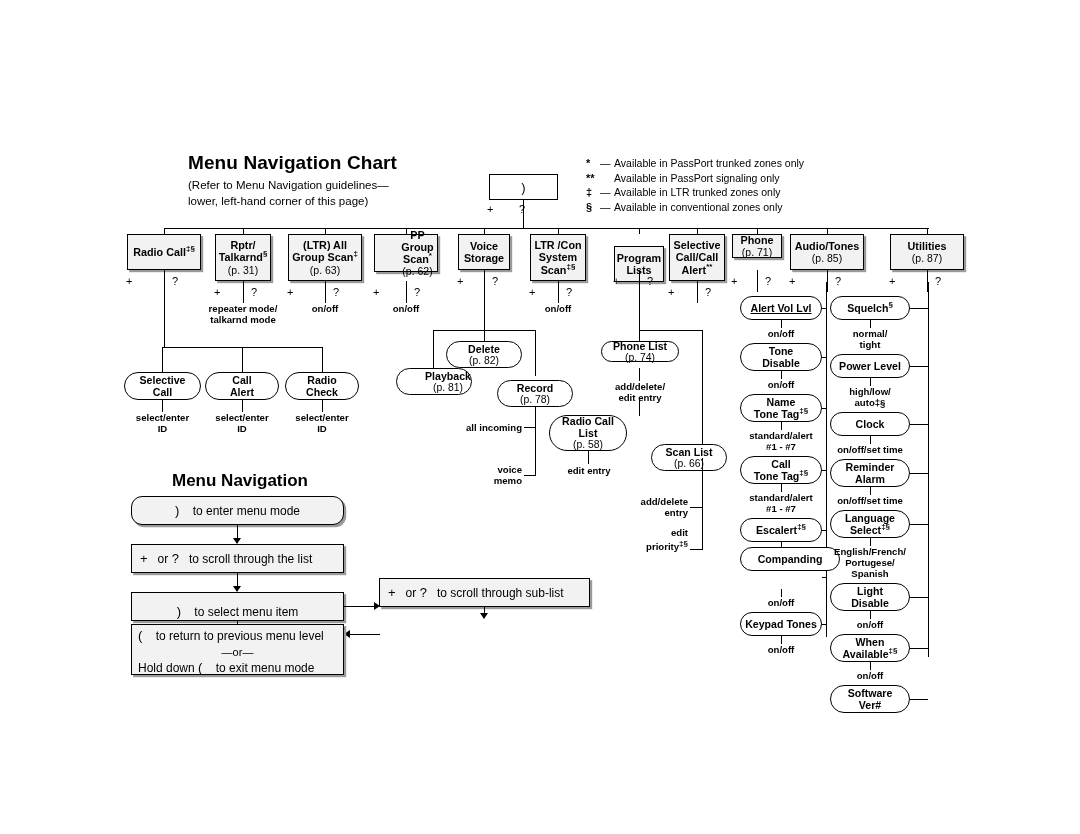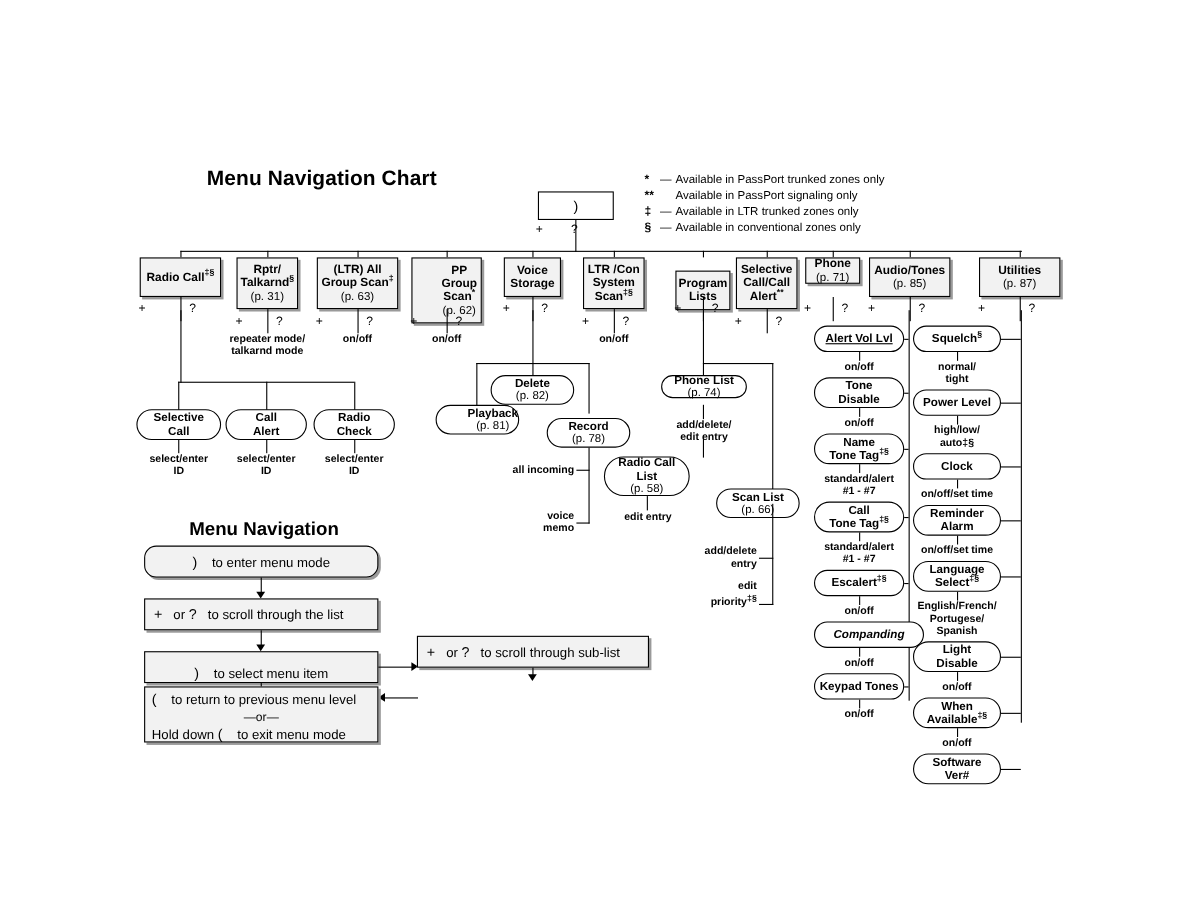--- a/index.html
+++ b/index.html
@@ -64,20 +64,24 @@
            border-bottom:4px solid transparent;border-left:6px solid #000;}
   .arrow-l{width:0;height:0;border-top:4px solid transparent;
            border-bottom:4px solid transparent;border-right:6px solid #000;}
 </style>
 </head>
 <body>
 
 <div id="stage">
 
   <div class="abs title" style="left:188px;top:152px;">Menu Navigation Chart</div>
+  <div class="abs subtitle" style="left:188px;top:177px;width:400px;">
+    <div>(Refer to Menu Navigation guidelines—</div>
+    <div>lower, left-hand corner of this page)</div>
+  </div>
 
   <div class="abs pbox" style="left:489px;top:174px;width:69px;height:26px;">
     <span>)</span>
   </div>
   <div class="abs sym" style="left:487px;top:204px;">+</div>
   <div class="abs sym" style="left:519px;top:204px;">?</div>
   <div class="abs v" style="left:523px;top:200px;height:29px;"></div>
 
   <div class="abs legend" style="left:586px;top:156px;">
     <div>
@@ -234,21 +238,21 @@
       <div class="abs obox" style="left:740px;top:518px;width:82px;height:24px;">
         <div>
           <div class="t">Escalert<sup>‡§</sup></div>
         </div>
       </div>
       <div class="abs v" style="left:780.5px;top:542px;height:8px;"></div>
       <div class="abs ann" style="left:718px;top:550px;width:126px;">
         <div>on/off</div>
       </div>
       <div class="abs h" style="left:822px;top:577px;width:4px;"></div>
-      <div class="abs obox" style="left:740px;top:565px;width:100px;height:24px;font-style:italic;">
+      <div class="abs obox" style="left:740px;top:547px;width:100px;height:24px;">
         <div>
           <div class="t">Companding</div>
         </div>
       </div>
       <div class="abs v" style="left:780.5px;top:589px;height:8px;"></div>
       <div class="abs ann" style="left:718px;top:597px;width:126px;">
         <div>on/off</div>
       </div>
       <div class="abs h" style="left:822px;top:624px;width:4px;"></div>
       <div class="abs obox" style="left:740px;top:612px;width:82px;height:24px;">
@@ -445,21 +449,21 @@
         <div class="p">(p. 63)</div>
       </div>
     </div>
     <div class="abs sym" style="left:287px;top:287px;">+</div>
     <div class="abs sym" style="left:333px;top:287px;">?</div>
     <div class="abs v" style="left:324.5px;top:281px;height:22px;"></div>
     <div class="abs ann" style="left:270px;top:303px;width:110px;">
       <div>on/off</div>
     </div>
     <div class="abs v" style="left:405.5px;top:228px;height:6px;"></div>
-    <div class="abs rbox" style="left:374px;top:234px;width:64px;height:60px;padding-left:23px;">
+    <div class="abs rbox" style="left:374px;top:234px;width:64px;height:38px;padding-left:23px;">
       <div>
         <div class="t">PP Group</div>
         <div class="t">Scan<sup>*</sup></div>
         <div class="p">(p. 62)</div>
       </div>
     </div>
     <div class="abs sym" style="left:373px;top:287px;">+</div>
     <div class="abs sym" style="left:414px;top:287px;">?</div>
     <div class="abs v" style="left:405.5px;top:281px;height:22px;"></div>
     <div class="abs ann" style="left:351px;top:303px;width:110px;">

